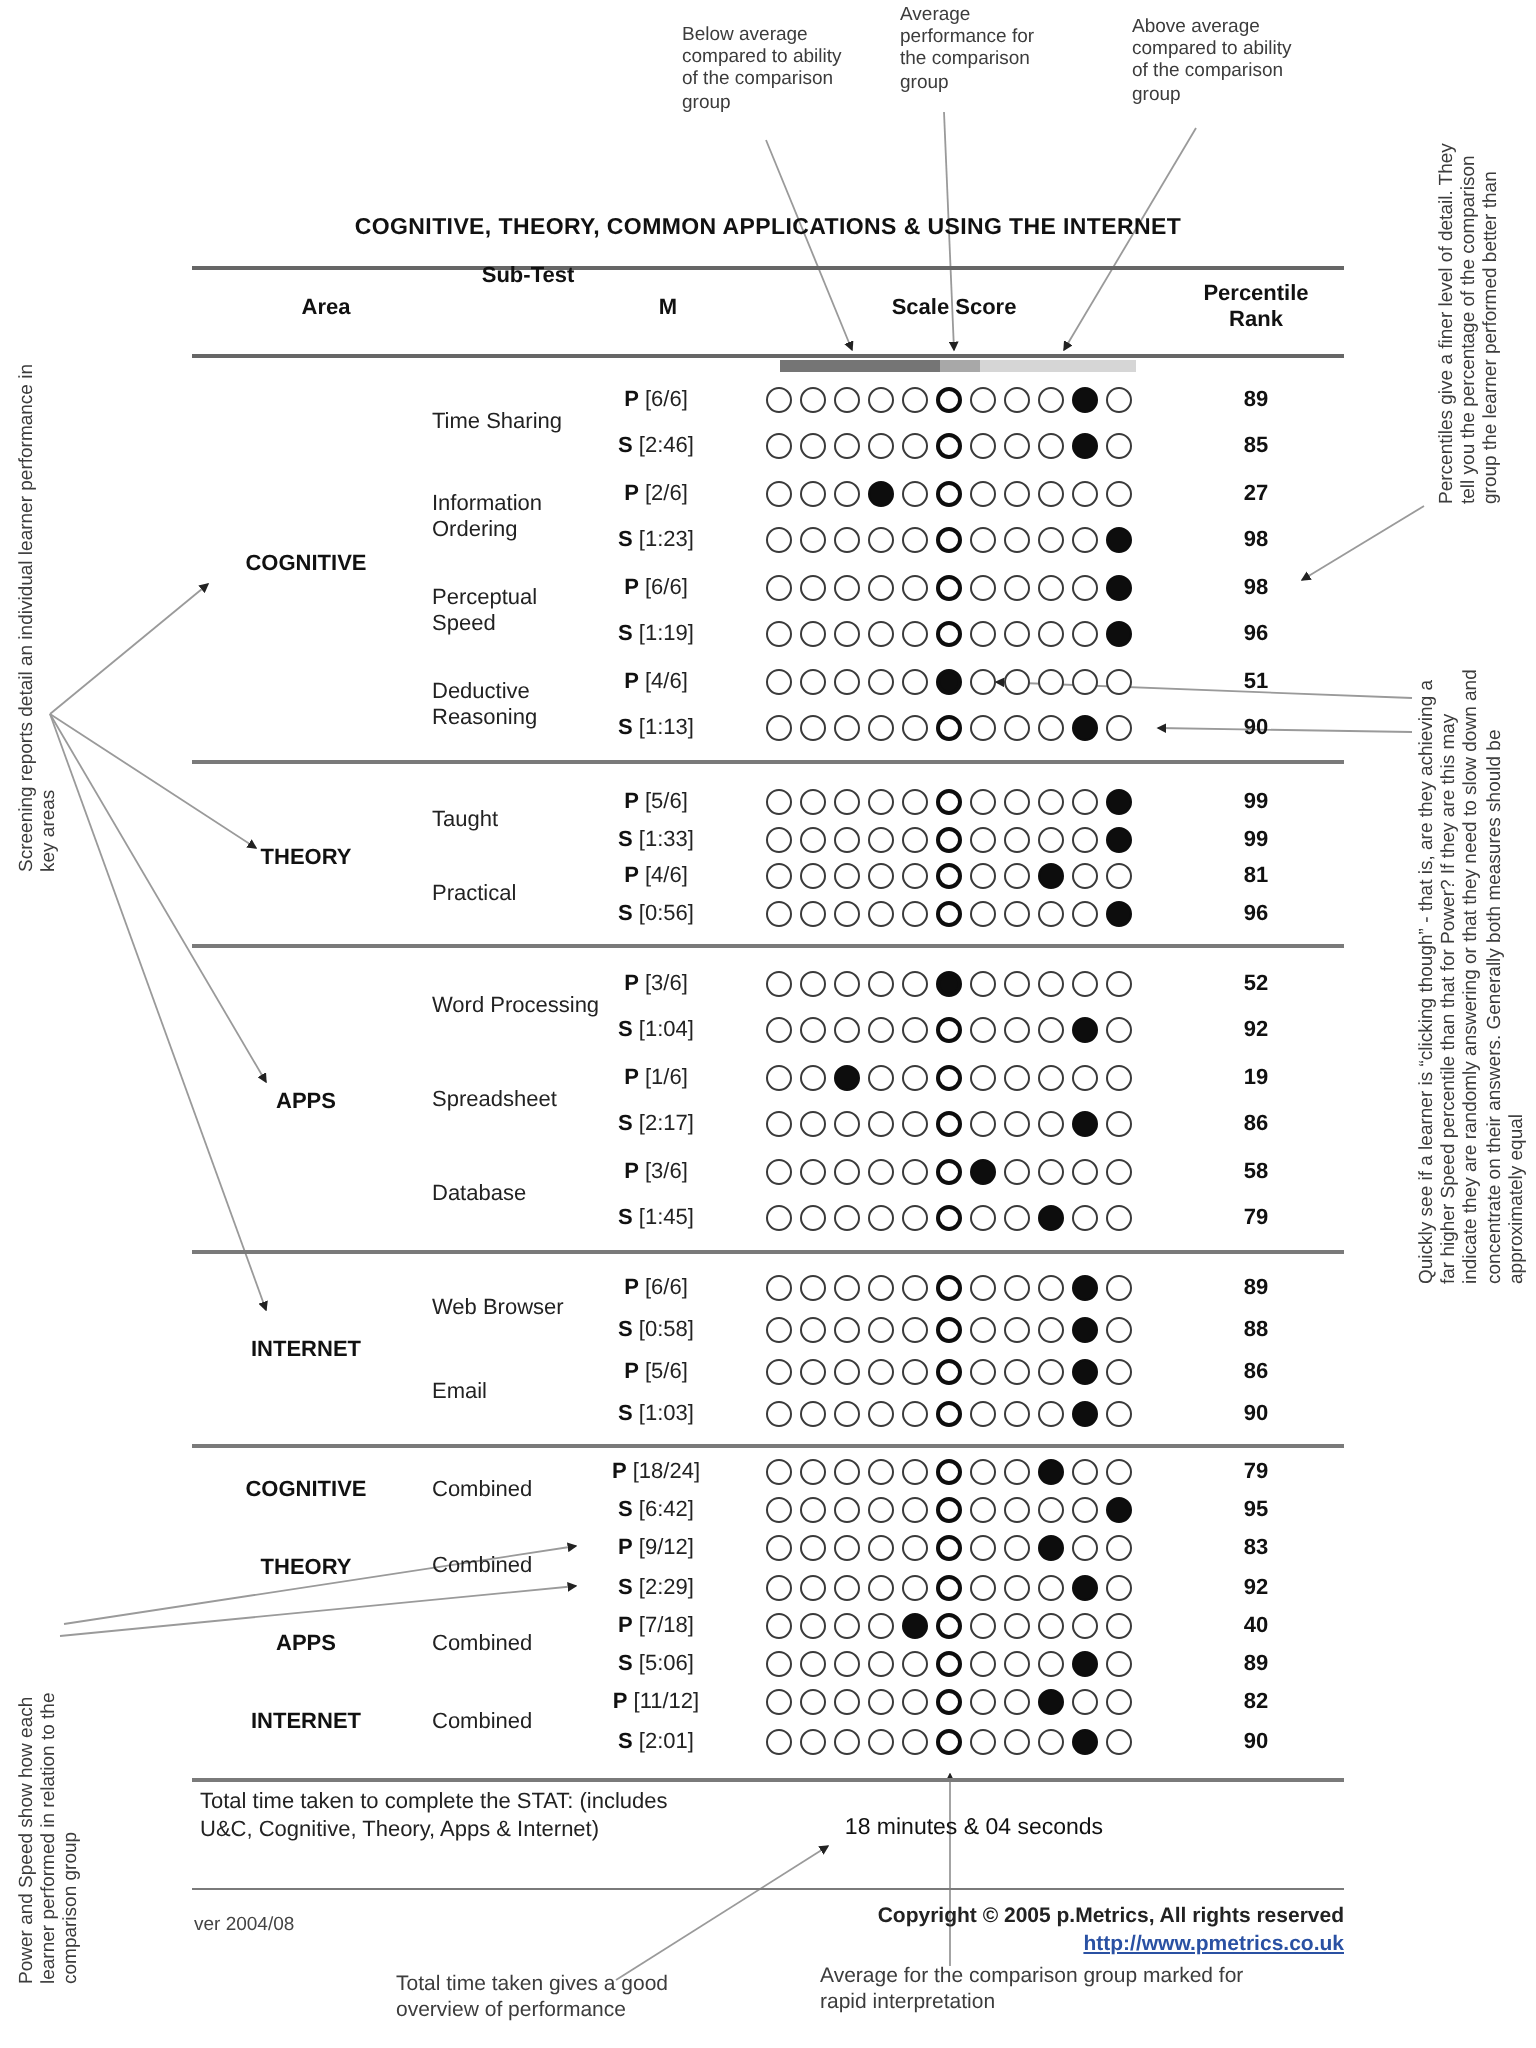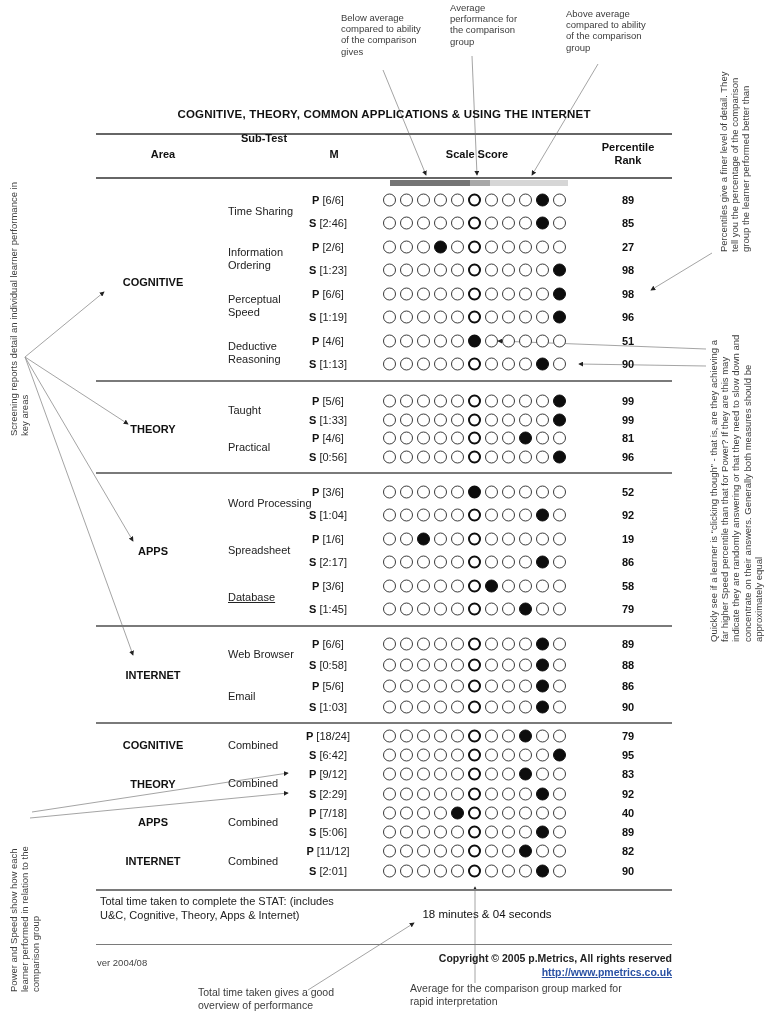--- a/index.html
+++ b/index.html
@@ -18,21 +18,21 @@
          font-size:11px;text-align:center;white-space:nowrap;color:#222;}
   .mcell b{color:#111;}
   .circles{position:absolute;left:383px;top:50%;transform:translateY(-50%);display:flex;gap:4px;height:13px;}
   .c{width:13px;height:13px;border-radius:50%;border:1.3px solid #3a3a3a;box-sizing:border-box;background:#fff;}
   .c.avg{border:2.6px solid #0d0d0d;}
   .c.fill{background:#0d0d0d;border-color:#0d0d0d;}
   .pct{position:absolute;left:600px;width:56px;top:50%;transform:translateY(-50%);
        font-size:11px;font-weight:bold;text-align:center;color:#111;}
   .arealbl{position:absolute;left:97px;width:112px;display:flex;align-items:center;justify-content:center;
            font-weight:bold;font-size:11px;color:#111;}
-  .sublbl{position:absolute;left:228px;width:84px;display:flex;align-items:center;
+  .sublbl{position:absolute;left:216px;width:84px;display:flex;align-items:center;
           font-size:11px;color:#222;line-height:13px;}
   .footer-small{font-size:9.5px;color:#444;}
   .copyright{font-size:10.5px;font-weight:bold;color:#222;text-align:right;line-height:14px;}
   a.weblink{text-decoration:underline;}
   svg.overlay{position:absolute;left:0;top:0;pointer-events:none;}
 </style>
 </head>
 <body>
 
 <div class="canvas">
@@ -54,21 +54,21 @@
       <line x1="32" y1="812" x2="288" y2="773" marker-end="url(#ah)"></line>
       <line x1="30" y1="818" x2="288" y2="793" marker-end="url(#ah)"></line>
       <line x1="712" y1="253" x2="651" y2="290" marker-end="url(#ah)"></line>
       <line x1="706" y1="349" x2="498" y2="341" marker-end="url(#ah)"></line>
       <line x1="706" y1="366" x2="579" y2="364" marker-end="url(#ah)"></line>
       <line x1="308" y1="990" x2="414" y2="923" marker-end="url(#ah)"></line>
       <line x1="475" y1="983" x2="475" y2="887" marker-end="url(#ah)"></line>
     </g>
   </svg>
 
-  <div class="abs note" style="left:341px;top:12px;width:86px;">Below average compared to ability of the comparison gives</div>
+  <div class="abs note" style="left:341px;top:12px;width:86px;">Below average compared to ability of the comparison group</div>
   <div class="abs note" style="left:450px;top:2px;width:80px;">Average performance for the comparison group</div>
   <div class="abs note" style="left:566px;top:8px;width:86px;">Above average compared to ability of the comparison group</div>
 
   <div class="vtext" style="left:8px;top:436px;width:258px;">Screening reports detail an individual learner  performance in key areas</div>
   <div class="vtext" style="left:8px;top:992px;width:168px;">Power and Speed show how each learner  performed in relation to the comparison group</div>
   <div class="vtext" style="left:718px;top:252px;width:182px;">Percentiles give a finer level of detail. They tell you the percentage of the comparison group the learner performed better than</div>
   <div class="vtext" style="left:708px;top:642px;width:310px;">Quickly see if a learner is “clicking though” - that is, are they achieving a far higher Speed percentile than that for Power? If they are this may indicate they are randomly answering or that they need to slow down and concentrate on their answers. Generally both measures should be approximately equal</div>
 
   <div class="abs title" style="left:96px;top:108px;width:576px;">COGNITIVE, THEORY, COMMON APPLICATIONS &amp; USING THE INTERNET</div>
   <div class="hline" style="top:133px;height:2px;background:#666;"></div>
@@ -400,21 +400,21 @@
           <div class="c"></div>
           <div class="c avg"></div>
           <div class="c"></div>
           <div class="c"></div>
           <div class="c fill"></div>
           <div class="c"></div>
           <div class="c"></div>
         </div>
         <div class="pct">79</div>
       </div>
-      <div class="sublbl" style="top: 574px; height: 47px; text-decoration: underline;">Database</div>
+      <div class="sublbl" style="top: 574px; height: 47px;">Database</div>
       <div class="arealbl" style="top: 480px; height: 141px;">APPS</div>
       <div class="row" style="top: 633px; height: 21px;">
         <div class="mcell"><b>P</b> [6/6]</div>
         <div class="circles">
           <div class="c"></div>
           <div class="c"></div>
           <div class="c"></div>
           <div class="c"></div>
           <div class="c"></div>
           <div class="c avg"></div>

